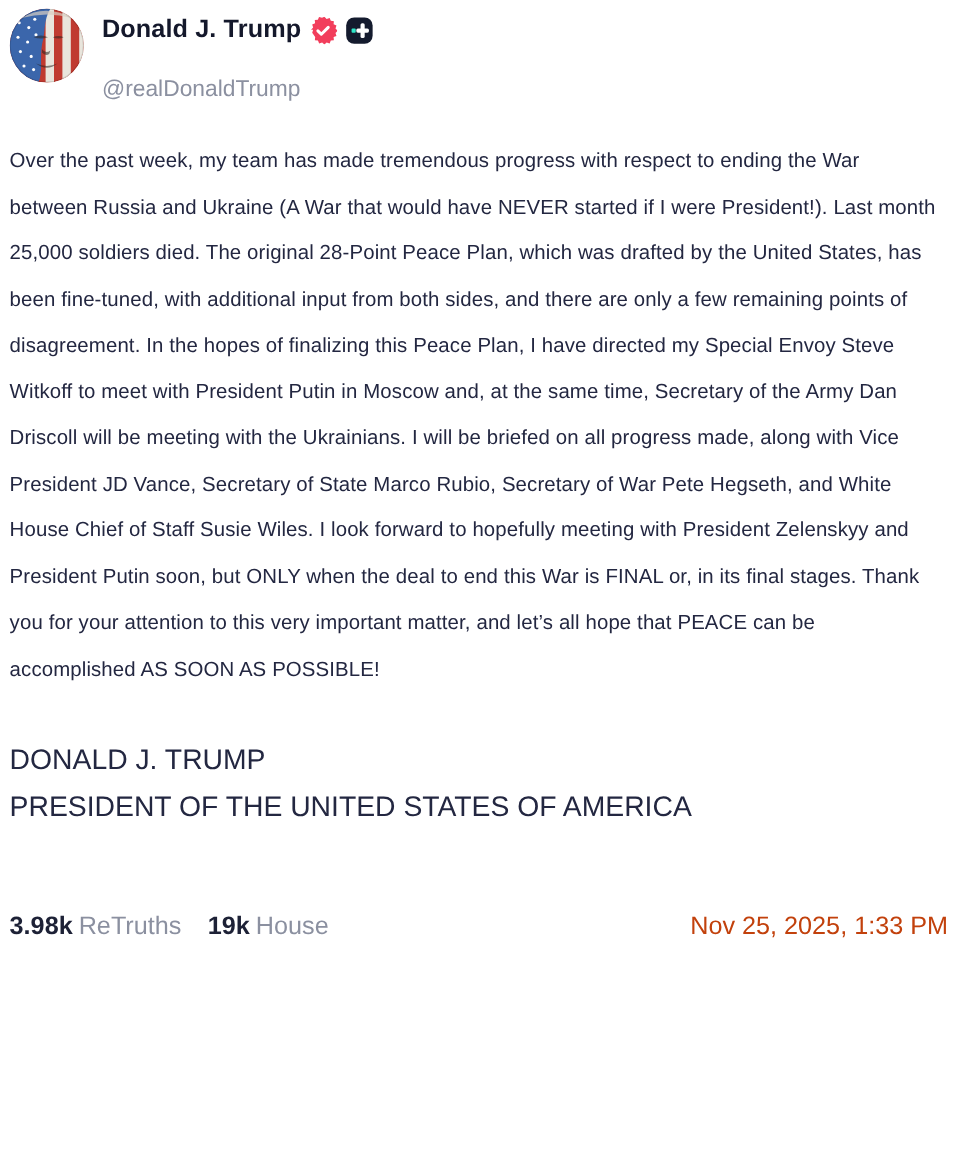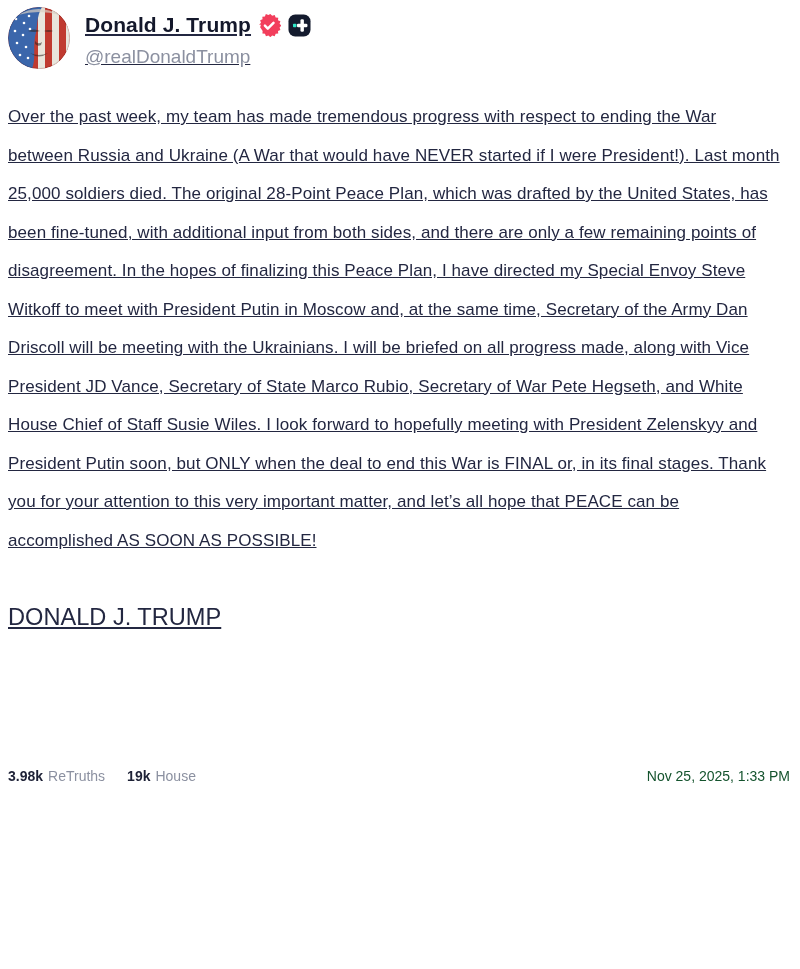--- a/index.html
+++ b/index.html
@@ -8,21 +8,20 @@
     font-family: "Liberation Sans", "DejaVu Sans", sans-serif;
     color: #232741;
   }
   .post-card {
     width: 800px;
     height: 798px;
     background: #ffffff;
     padding: 7px 20px 0 8px;
     position: relative;
     overflow: hidden;
-    text-decoration: underline;
   }
   
   .header {
     display: flex;
     align-items: flex-start;
     gap: 15px;
   }
   .avatar {
     width: 62px;
     height: 62px;
@@ -41,21 +40,21 @@
     font-size: 21px;
     font-weight: bold;
     color: #14182b;
     letter-spacing: 0.1px;
     cursor: pointer;
   }
   .badge { display: inline-flex; align-items: center; }
   .handle {
     font-size: 19px;
     color: #8b90a0;
-    margin-top: 9px;
+    margin-top: 27px;
     cursor: pointer;
   }
   
   .body-text {
     margin-top: 29px;
     max-width: 782px;
     font-size: 17px;
     line-height: 38.5px;
     color: #232741;
     letter-spacing: 0.1px;
@@ -68,28 +67,28 @@
   }
   
   .footer {
     position: absolute;
     left: 8px;
     right: 10px;
     bottom: 14px;
     display: flex;
     justify-content: space-between;
     align-items: baseline;
-    font-size: 14px;
+    font-size: 21px;
   }
   .footer-left { display: flex; gap: 10px; align-items: baseline; }
   .stat { cursor: pointer; }
   .stat + .stat { margin-left: 12px; }
   .stat-count { font-weight: bold; color: #1d2136; }
   .stat-label { color: #8b90a0; margin-left: 5px; }
-  .timestamp { color: #14532d; cursor: pointer; }
+  .timestamp { color: #c2410c; cursor: pointer; }
 </style>
 </head>
 <body>
 
 <div class="post-card">
 
   <div class="header">
     <div class="avatar">
       
       <svg width="62" height="62" viewBox="0 0 62 62">
@@ -149,20 +148,21 @@
         </span>
       </div>
       <div class="handle">@realDonaldTrump</div>
     </div>
   </div>
 
   <div class="body-text">Over the past week, my team has made tremendous progress with respect to ending the War between Russia and Ukraine (A War that would have NEVER started if I were President!). Last month 25,000 soldiers died. The original 28-Point Peace Plan, which was drafted by the United States, has been fine-tuned, with additional input from both sides, and there are only a few remaining points of disagreement. In the hopes of finalizing this Peace Plan, I have directed my Special Envoy Steve Witkoff to meet with President Putin in Moscow and, at the same time, Secretary of the Army Dan Driscoll will be meeting with the Ukrainians. I will be briefed on all progress made, along with Vice President JD Vance, Secretary of State Marco Rubio, Secretary of War Pete Hegseth, and White House Chief of Staff Susie Wiles. I look forward to hopefully meeting with President Zelenskyy and President Putin soon, but ONLY when the deal to end this War is FINAL or, in its final stages. Thank you for your attention to this very important matter, and let’s all hope that PEACE can be accomplished AS SOON AS POSSIBLE!</div>
 
   <div class="signature">
     <div>DONALD J. TRUMP</div>
+    <div>PRESIDENT OF THE UNITED STATES OF AMERICA</div>
   </div>
 
   <div class="footer">
     <div class="footer-left">
       <span class="stat">
         <span class="stat-count">3.98k</span><span class="stat-label">ReTruths</span>
       </span>
       <span class="stat">
         <span class="stat-count">19k</span><span class="stat-label">House</span>
       </span>

